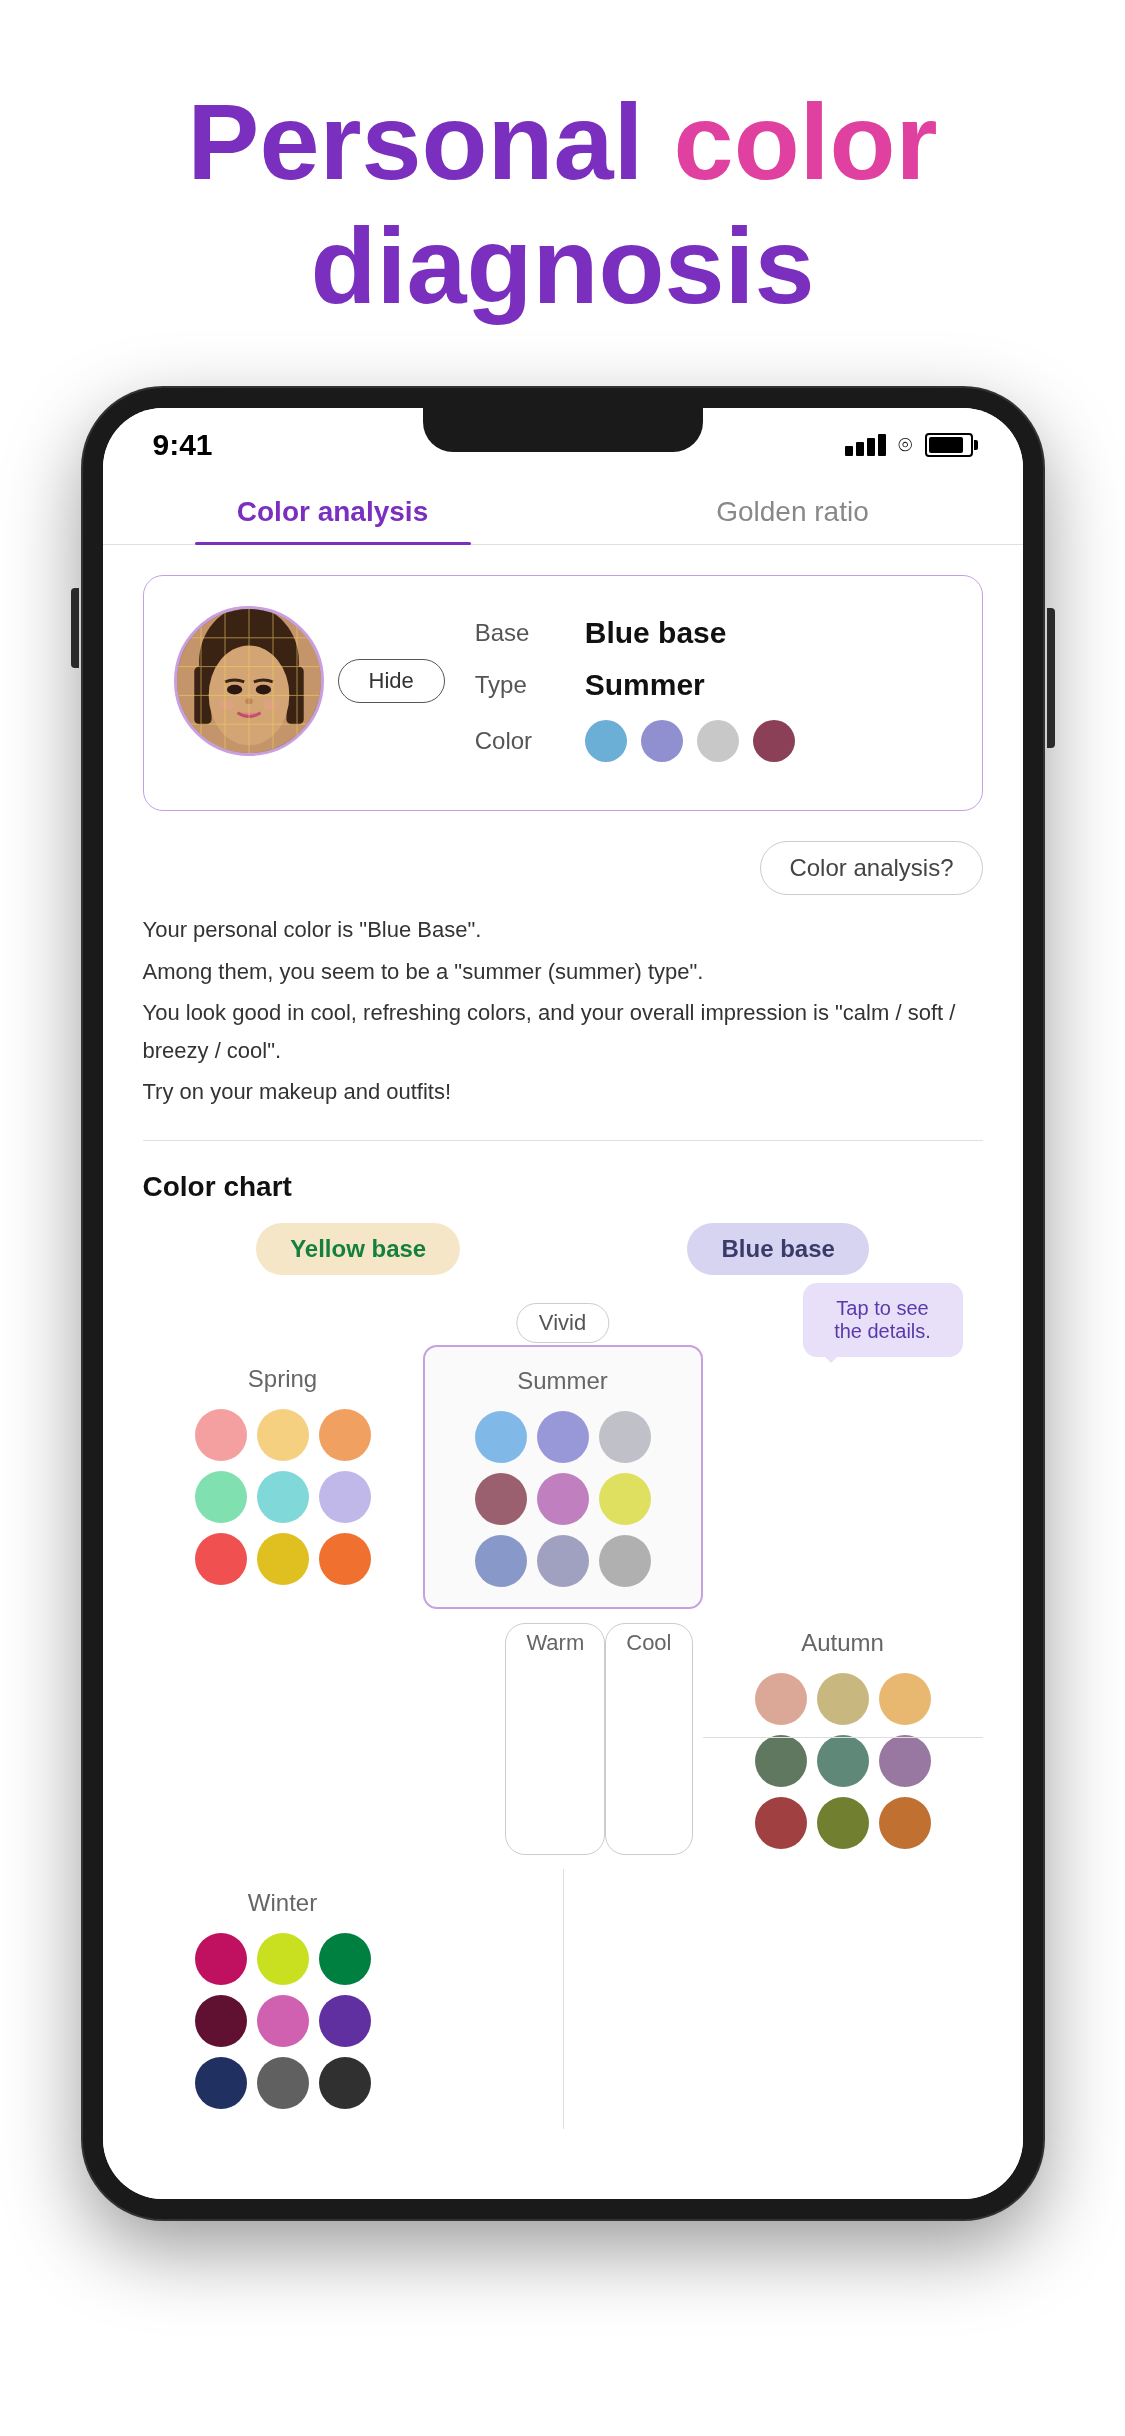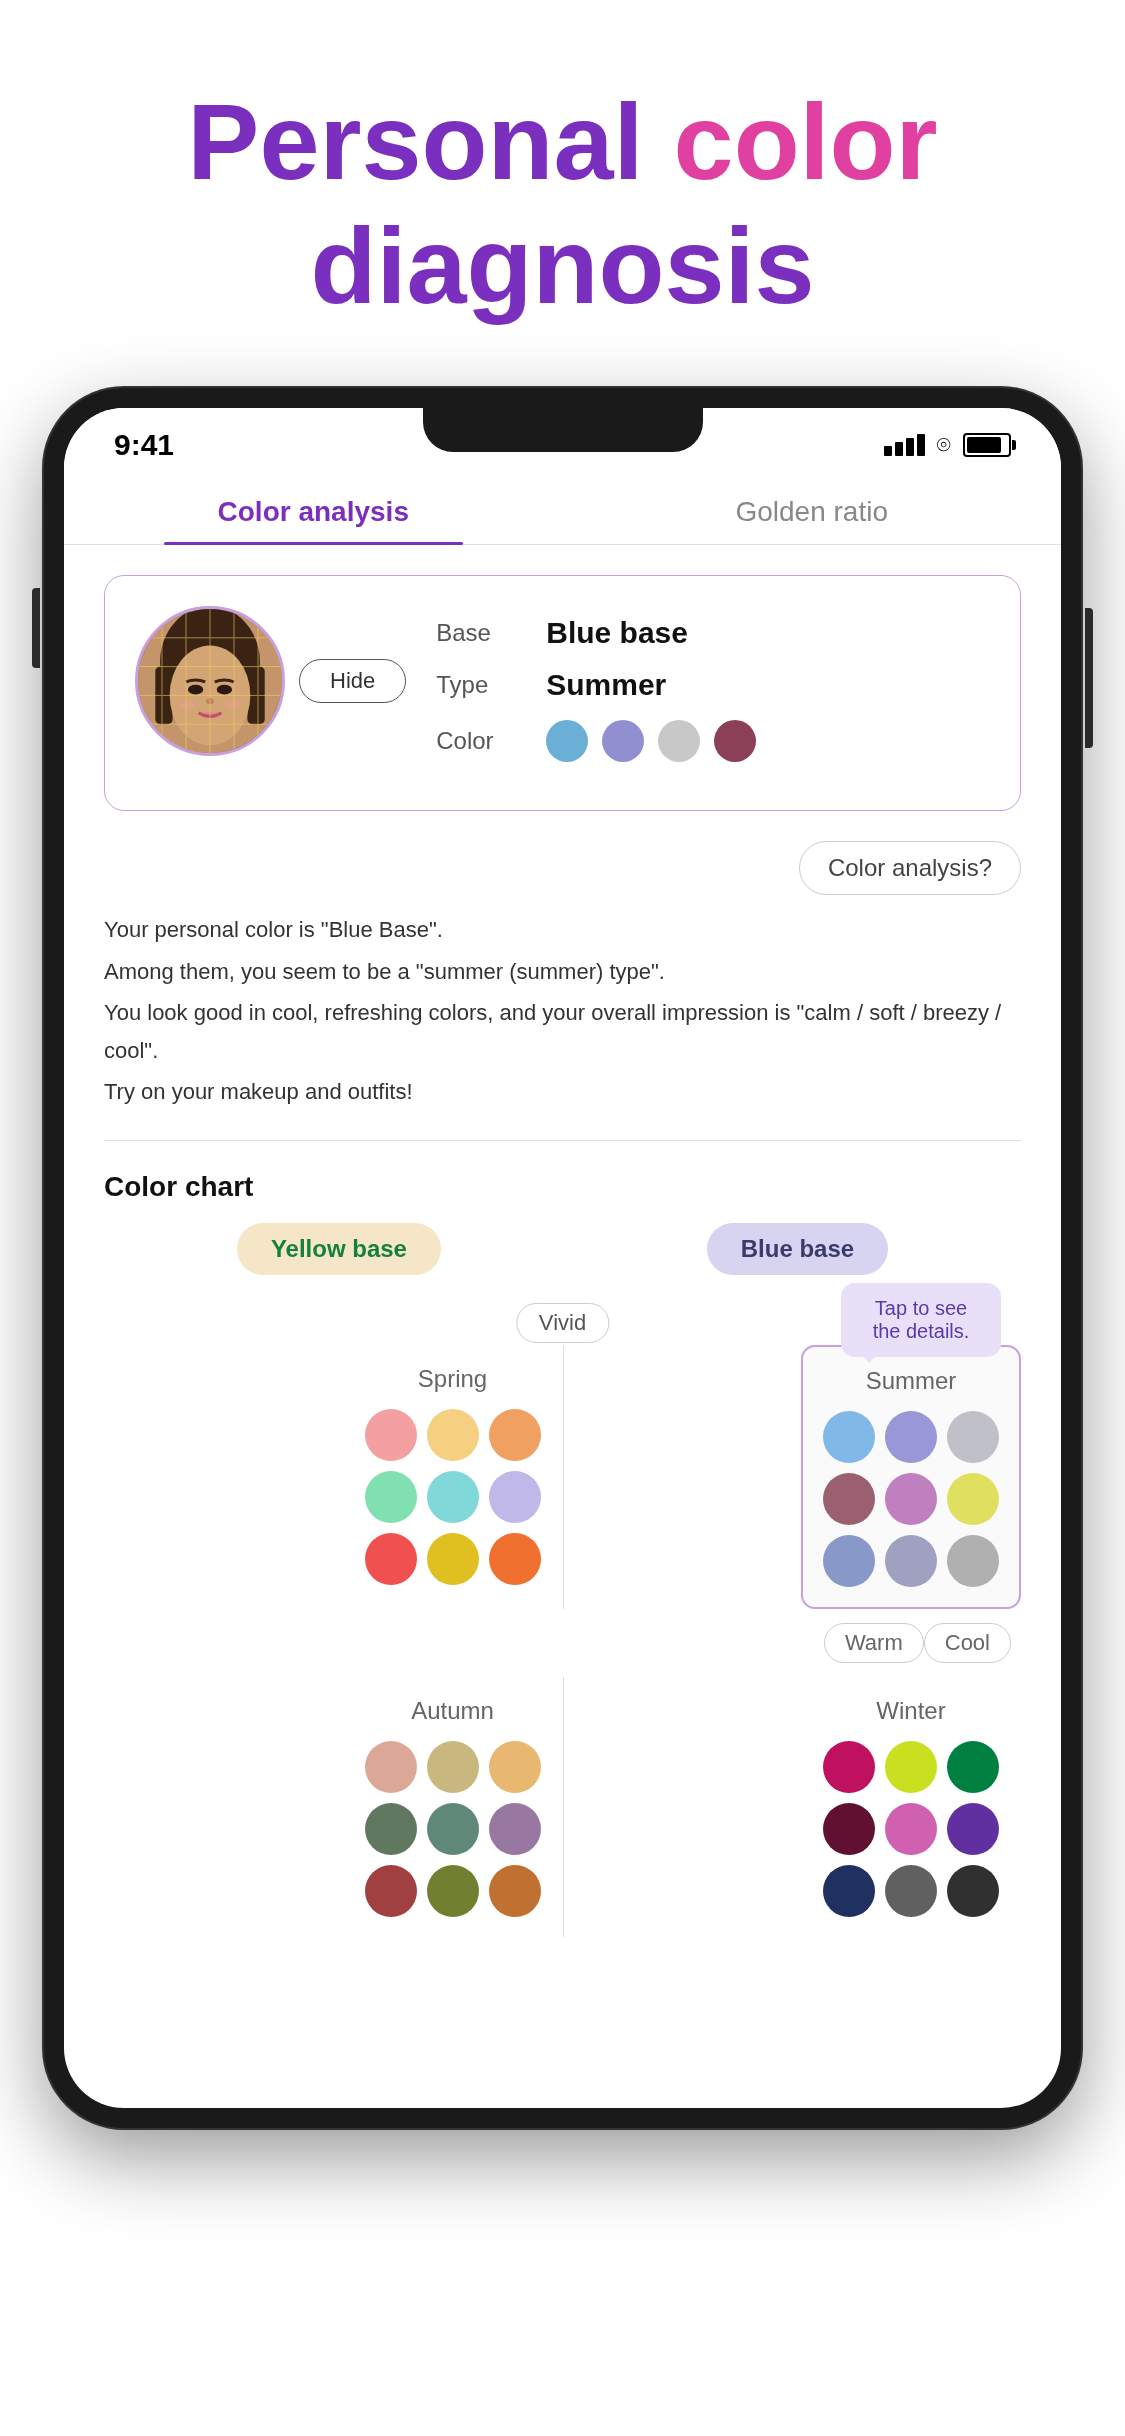--- a/index.html
+++ b/index.html
@@ -37,21 +37,21 @@
     }
 
     
     .phone-wrapper {
       display: flex;
       justify-content: center;
       padding: 20px 40px 0;
     }
 
     .phone-frame {
-      width: 1037px;
+      width: 960px;
       background: #1a1a1a;
       border-radius: 80px;
       padding: 20px;
       box-shadow: 0 0 0 2px #333, 0 30px 80px rgba(0,0,0,0.4);
       position: relative;
     }
 
     
     .phone-notch {
       position: absolute;
@@ -375,21 +375,21 @@
       position: absolute;
       bottom: -14px;
       left: 20px;
       border: 8px solid transparent;
       border-top-color: #E8E0F8;
     }
 
     
     .seasons-container {
       display: grid;
-      grid-template-columns: 1fr;
+      grid-template-columns: 1fr 1fr 1fr;
       position: relative;
     }
     .seasons-container::before {
       content: '';
       position: absolute;
       top: 0; bottom: 0;
       left: 50%;
       width: 1px;
       background: #ddd;
     }

